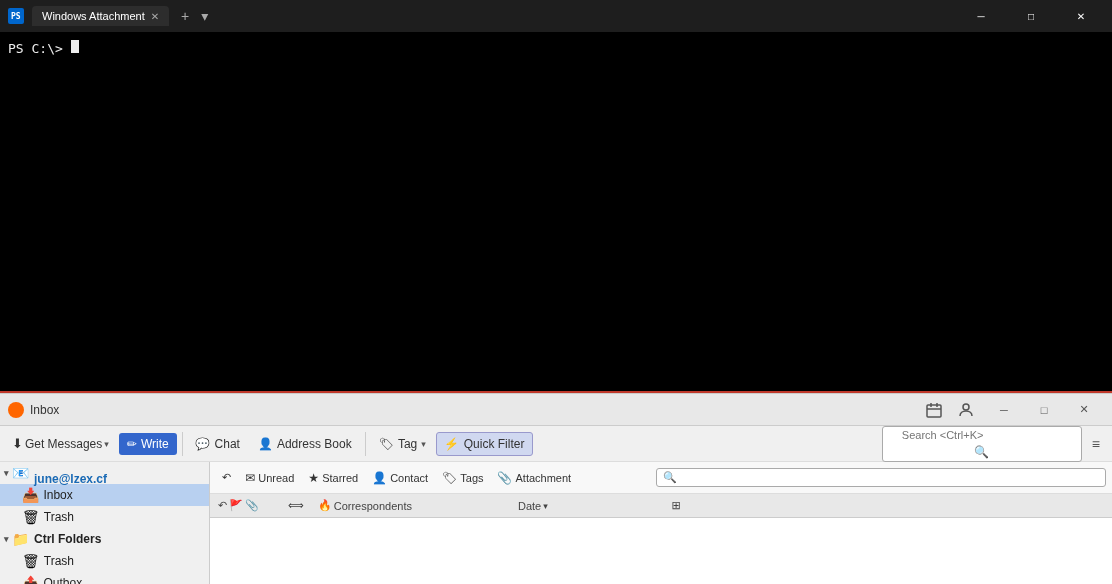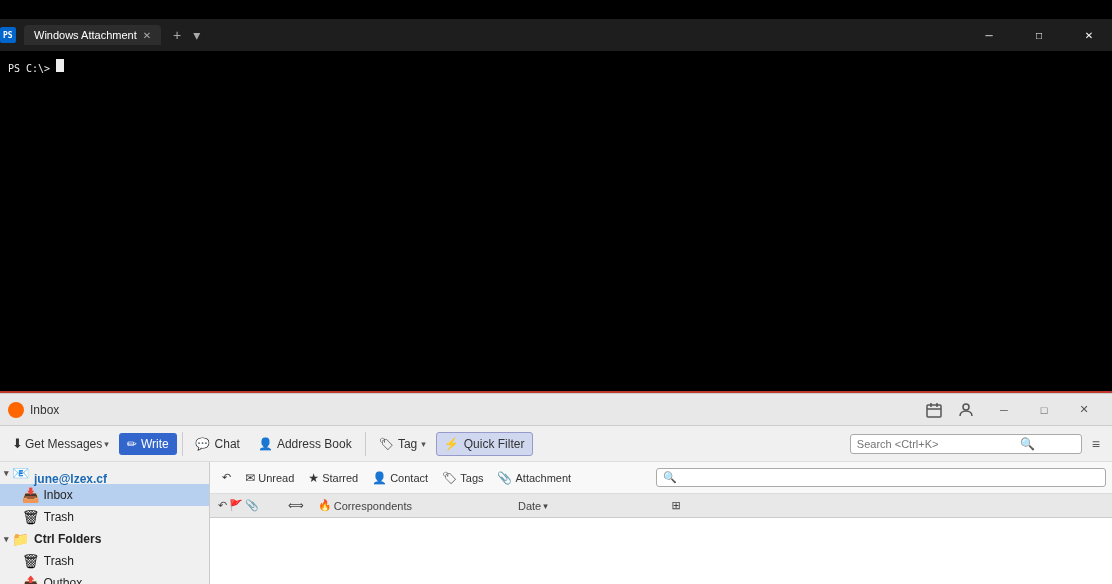--- a/index.html
+++ b/index.html
@@ -12,24 +12,23 @@
       background: #000;
       display: flex;
       flex-direction: column;
       border-bottom: 2px solid #c0392b;
     }
     .ps-titlebar {
       background: #1e1e1e;
       height: 32px;
       display: flex;
       align-items: center;
-      padding: 0 0;
+      padding: 0 8px;
       gap: 8px;
       flex-shrink: 0;
-      margin-top: 19px;
     }
     .ps-icon {
       width: 16px;
       height: 16px;
       background: #0066cc;
       border-radius: 2px;
       display: flex;
       align-items: center;
       justify-content: center;
       color: white;
@@ -71,21 +70,21 @@
       color: #fff;
       font-size: 10px;
       cursor: pointer;
     }
     .ps-content {
       flex: 1;
       background: #000;
       padding: 8px;
       color: #eee;
       font-family: 'Consolas', monospace;
-      font-size: 10px;
+      font-size: 13px;
     }
     .ps-cursor {
       display: inline-block;
       width: 8px;
       height: 13px;
       background: #eee;
       animation: blink 1s step-end infinite;
     }
     @keyframes blink { 50% { opacity: 0; } }
 
@@ -154,22 +153,23 @@
     }
     .toolbar-separator { width: 1px; height: 24px; background: #ccc; margin: 0 3px; }
     .toolbar-spacer { flex: 1; }
     .search-box {
       display: flex;
       align-items: center;
       background: white;
       border: 1px solid #aaa;
       border-radius: 3px;
       padding: 2px 6px;
-      width: 232px;
-      gap: 4px;
+      width: 200px;
+      gap: 4px;
+      flex-direction: column;
     }
     .search-input {
       border: none;
       outline: none;
       font-size: 11px;
       color: #666;
       background: transparent;
       width: 160px;
     }
     .hamburger-btn {

